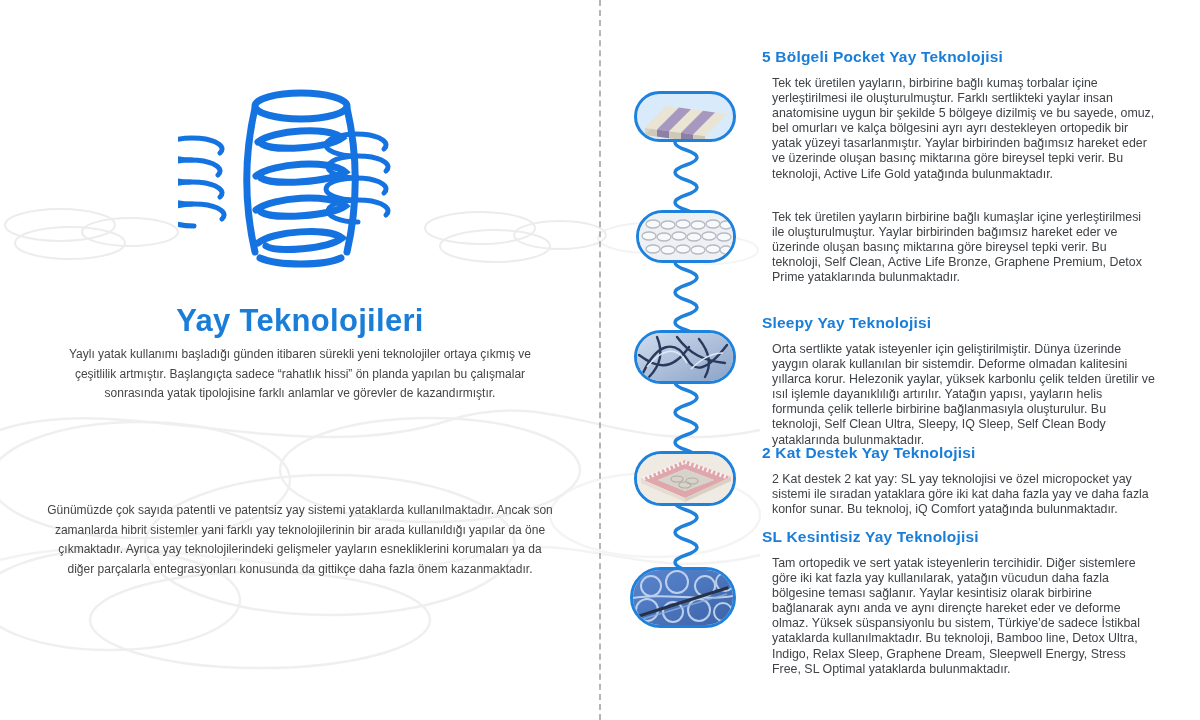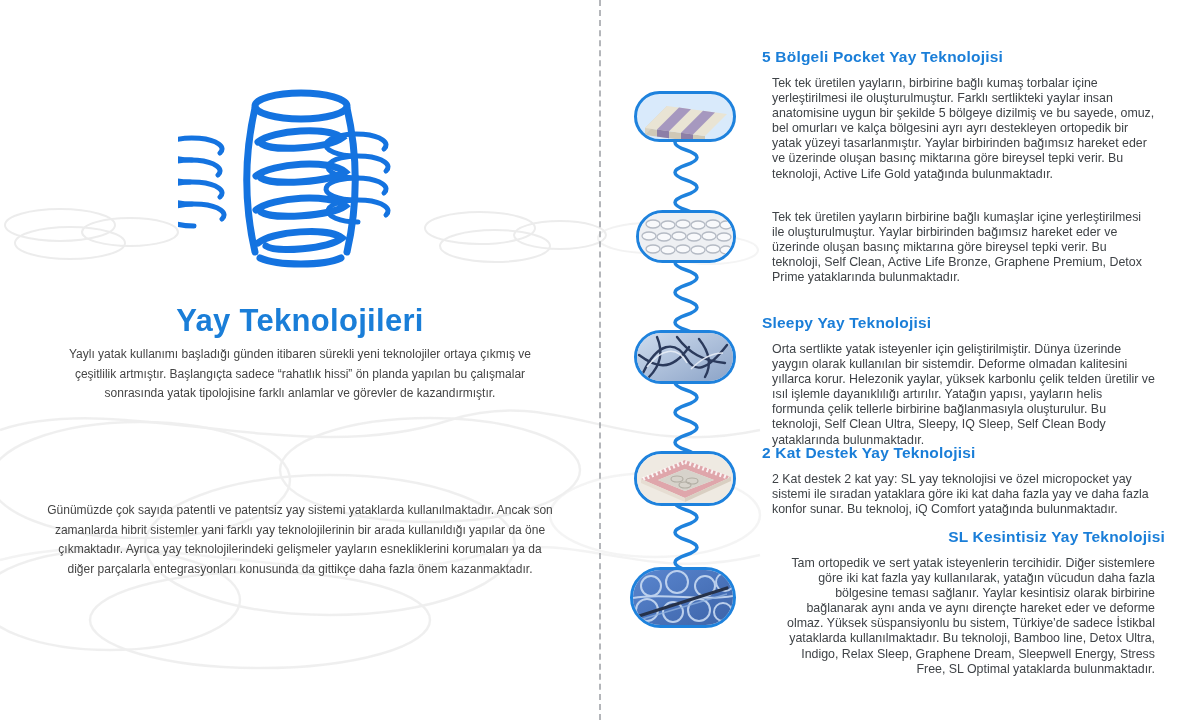--- a/index.html
+++ b/index.html
@@ -30,21 +30,21 @@
   #pill-1{left:36px;top:210px;width:100px;height:53px;}
   #pill-2{left:34px;top:330px;width:102px;height:54px;}
   #pill-3{left:34px;top:451px;width:102px;height:55px;}
   #pill-4{left:30px;top:567px;width:106px;height:61px;border-radius:34px;}
   .pill svg{display:block;}
   .section{position:absolute;left:162px;width:403px;z-index:2;}
   #section-0{top:48px;}
   #section-1{top:200px;}
   #section-2{top:314px;}
   #section-3{top:444px;}
-  #section-4{top:528px;text-align:right;}
+  #section-4{top:528px;}
   .section-title{font-size:15.5px;font-weight:700;color:#1a7ed8;margin:0 0 5px 0;letter-spacing:.2px;}
   .section-body{font-size:12.4px;line-height:15.1px;color:#3f4347;margin:10px;font-weight:500;}
 </style>
 </head>
 <body>
 
 <div id="page">
 
   <svg id="watermark" width="1200" height="720" viewBox="0 0 1200 720" fill="none">
     <g stroke="#e2e2e2" stroke-width="2" opacity="0.65">

